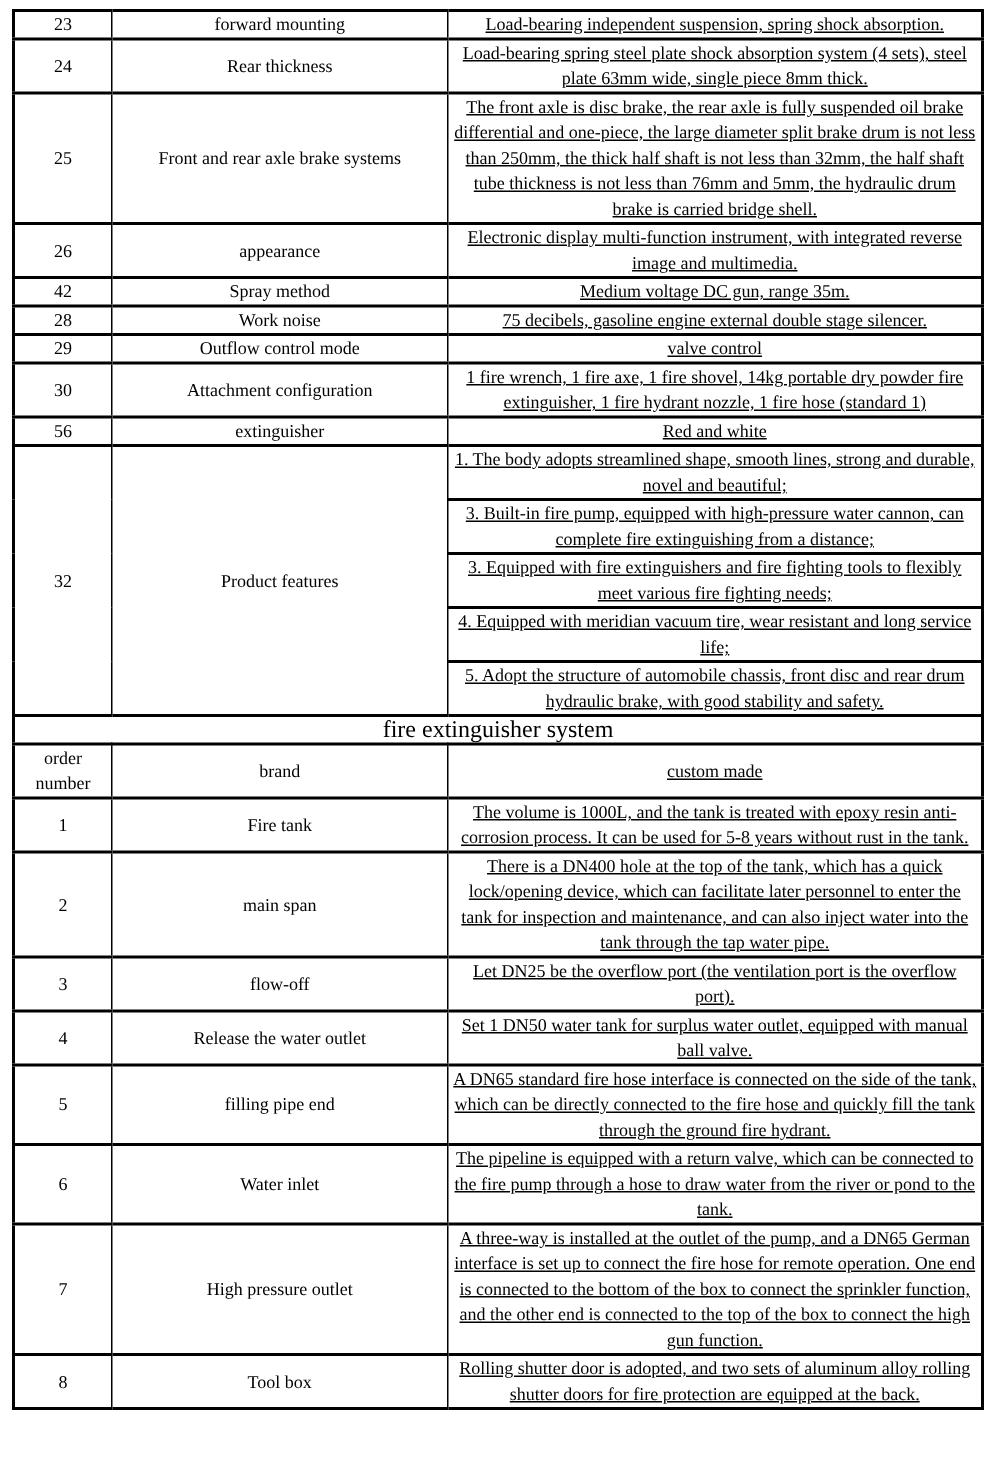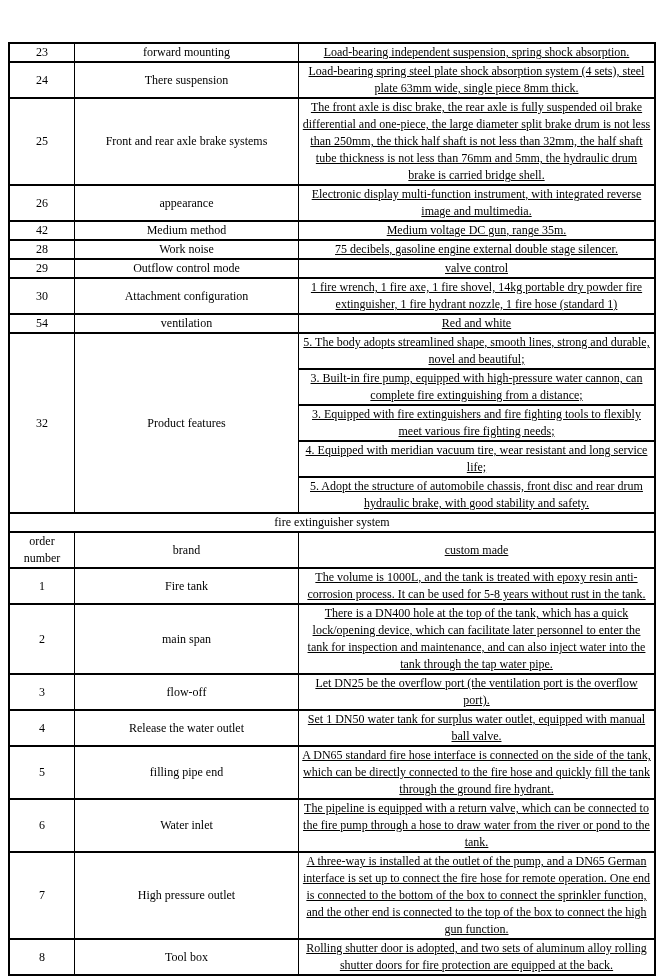--- a/index.html
+++ b/index.html
@@ -17,91 +17,90 @@
   table.doc-table {
     position: absolute;
     left: 8px;
     top: 6px;
     width: 642px;
     border-collapse: collapse;
     table-layout: fixed;
     border: 2px solid #000000;
     font-size: 12px;
     line-height: 17px;
-    margin-top: 36px;
   }
   table.doc-table td {
     border-left: 1px solid #000000;
     border-right: 1px solid #000000;
     border-top: 2px solid #000000;
     border-bottom: 2px solid #000000;
     text-align: center;
     vertical-align: middle;
     padding: 0 3px;
     overflow: hidden;
   }
   td.num-cell   { width: 58px; }
   td.label-cell { width: 217px; }
   td.value-cell { width: 349px; text-decoration: underline; }
-  td.section-cell { font-size: 12px; }
+  td.section-cell { font-size: 16px; }
 </style>
 </head>
 <body>
 
 <table class="doc-table">
   <tbody>
     <tr>
       <td class="num-cell">23</td>
       <td class="label-cell">forward mounting</td>
       <td class="value-cell">Load-bearing independent suspension, spring shock absorption.</td>
     </tr>
     <tr>
       <td class="num-cell">24</td>
-      <td class="label-cell">There suspension</td>
+      <td class="label-cell">Rear thickness</td>
       <td class="value-cell">Load-bearing spring steel plate shock absorption system (4 sets), steel plate 63mm wide, single piece 8mm thick.</td>
     </tr>
     <tr>
       <td class="num-cell">25</td>
       <td class="label-cell">Front and rear axle brake systems</td>
       <td class="value-cell">The front axle is disc brake, the rear axle is fully suspended oil brake differential and one-piece, the large diameter split brake drum is not less than 250mm, the thick half shaft is not less than 32mm, the half shaft tube thickness is not less than 76mm and 5mm, the hydraulic drum brake is carried bridge shell.</td>
     </tr>
     <tr>
       <td class="num-cell">26</td>
       <td class="label-cell">appearance</td>
       <td class="value-cell">Electronic display multi-function instrument, with integrated reverse image and multimedia.</td>
     </tr>
     <tr>
       <td class="num-cell">42</td>
-      <td class="label-cell">Medium method</td>
+      <td class="label-cell">Spray method</td>
       <td class="value-cell">Medium voltage DC gun, range 35m.</td>
     </tr>
     <tr>
       <td class="num-cell">28</td>
       <td class="label-cell">Work noise</td>
       <td class="value-cell">75 decibels, gasoline engine external double stage silencer.</td>
     </tr>
     <tr>
       <td class="num-cell">29</td>
       <td class="label-cell">Outflow control mode</td>
       <td class="value-cell">valve control</td>
     </tr>
     <tr>
       <td class="num-cell">30</td>
       <td class="label-cell">Attachment configuration</td>
       <td class="value-cell">1 fire wrench, 1 fire axe, 1 fire shovel, 14kg portable dry powder fire extinguisher, 1 fire hydrant nozzle, 1 fire hose (standard 1)</td>
     </tr>
     <tr>
-      <td class="num-cell">54</td>
-      <td class="label-cell">ventilation</td>
+      <td class="num-cell">56</td>
+      <td class="label-cell">extinguisher</td>
       <td class="value-cell">Red and white</td>
     </tr>
     <tr>
       <td class="num-cell" rowspan="5">32</td>
       <td class="label-cell" rowspan="5">Product features</td>
-      <td class="value-cell">5. The body adopts streamlined shape, smooth lines, strong and durable, novel and beautiful;</td>
+      <td class="value-cell">1. The body adopts streamlined shape, smooth lines, strong and durable, novel and beautiful;</td>
     </tr>
     <tr>
       <td class="value-cell">3. Built-in fire pump, equipped with high-pressure water cannon, can complete fire extinguishing from a distance;</td>
     </tr>
     <tr>
       <td class="value-cell">3. Equipped with fire extinguishers and fire fighting tools to flexibly meet various fire fighting needs;</td>
     </tr>
     <tr>
       <td class="value-cell">4. Equipped with meridian vacuum tire, wear resistant and long service life;</td>
     </tr>

